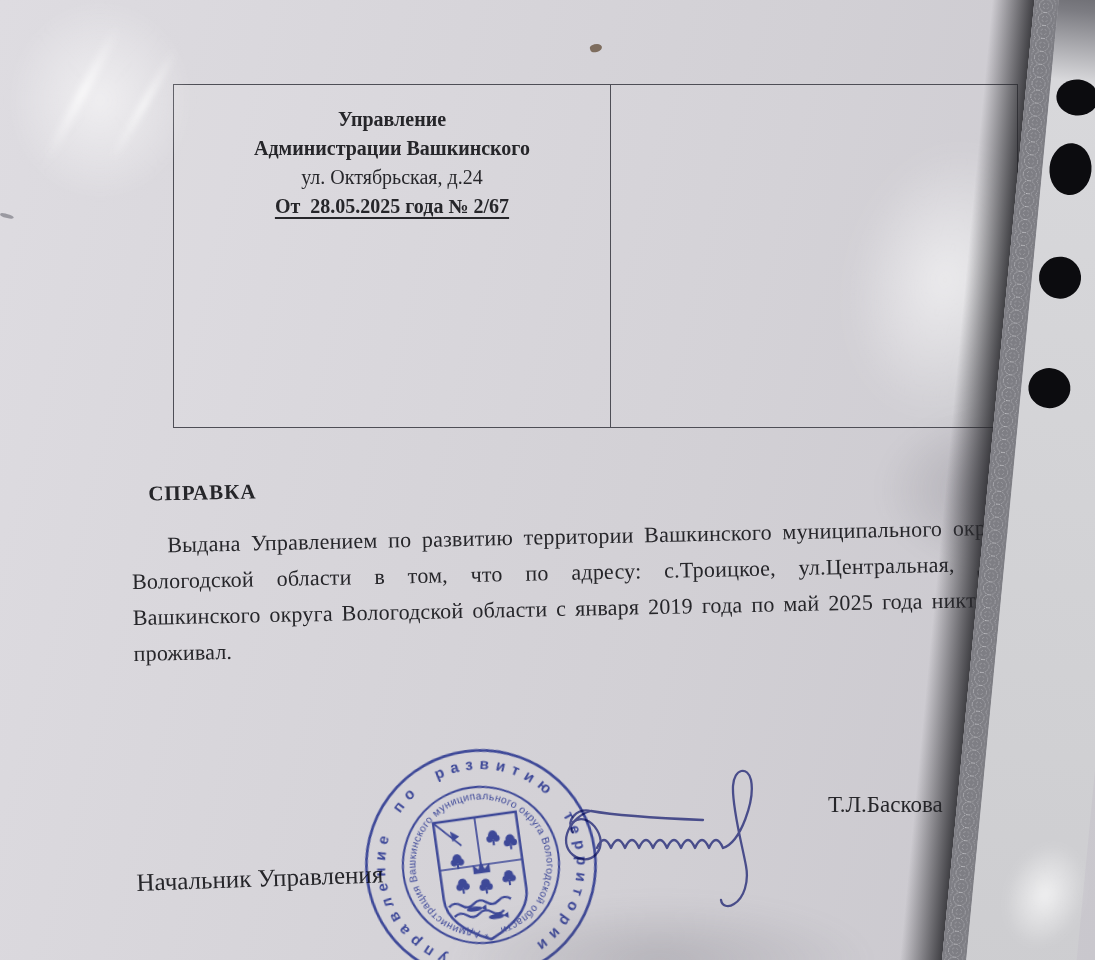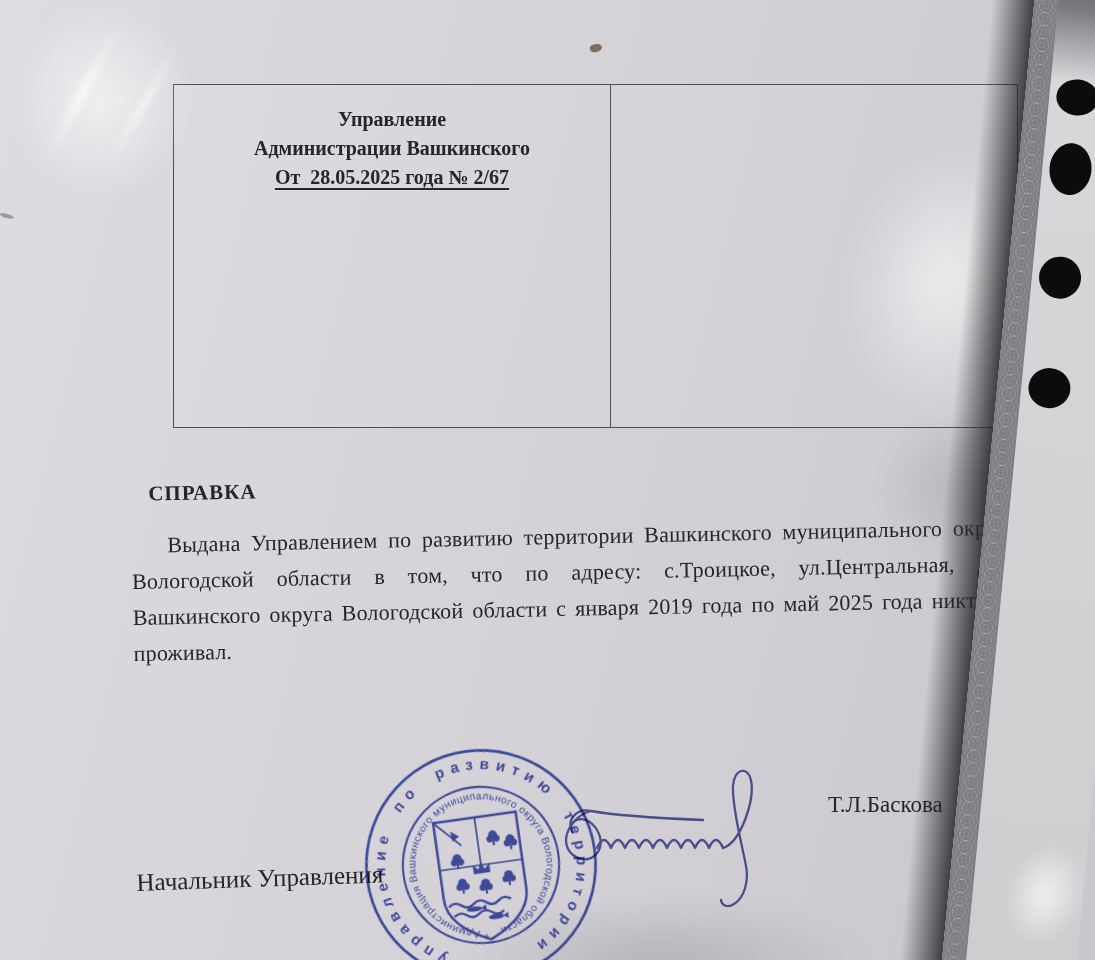--- a/index.html
+++ b/index.html
@@ -103,20 +103,21 @@
 </style>
 </head>
 <body>
 
 <div class="photo">
 
   <div class="lh-table">
     <div class="lh-left">
       <div class="lh-line b">Управление</div>
       <div class="lh-line b">Администрации Вашкинского</div>
+      <div class="lh-line">ул. Октябрьская, д.24</div>
       <div class="lh-line ref">От  28.05.2025 года № 2/67</div>
     </div>
   </div>
 
   <div class="doc-body">
     <div class="doc-title">СПРАВКА</div>
     <p class="doc-par">Выдана Управлением по развитию территории Вашкинского муниципального округа Вологодской области в том, что по адресу: с.Троицкое, ул.Центральная, д.10 Вашкинского округа Вологодской области с января 2019 года по май 2025 года никто не проживал.</p>
   </div>
 
   <div class="sig-title">

